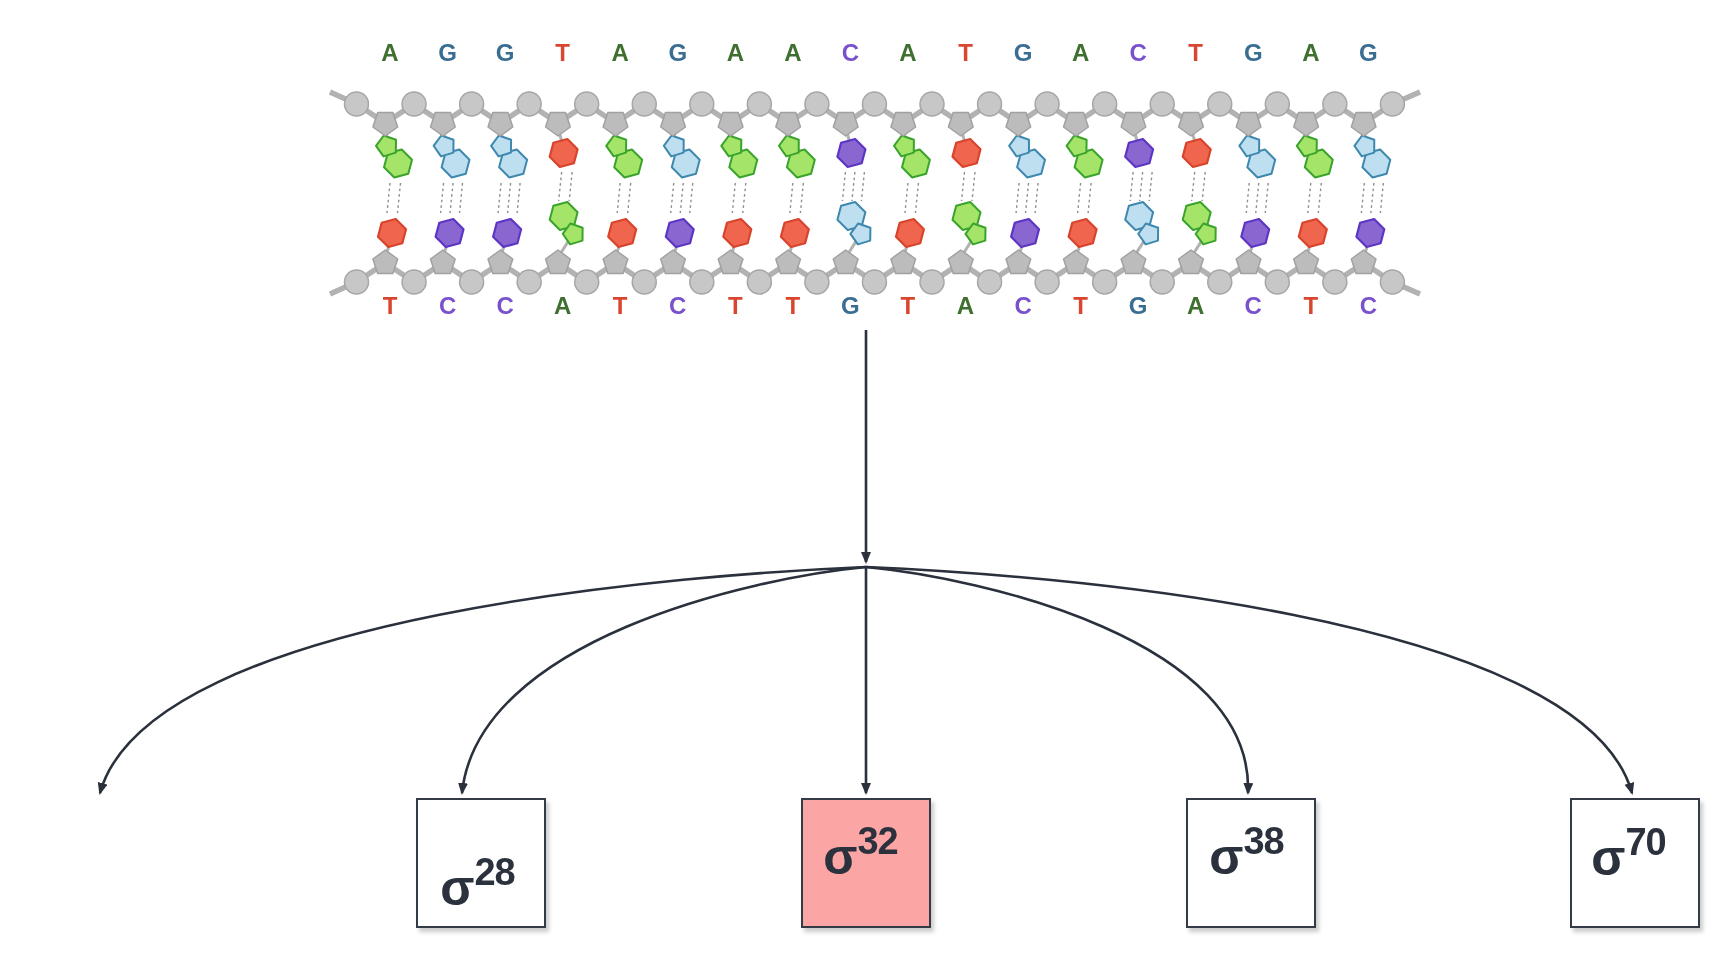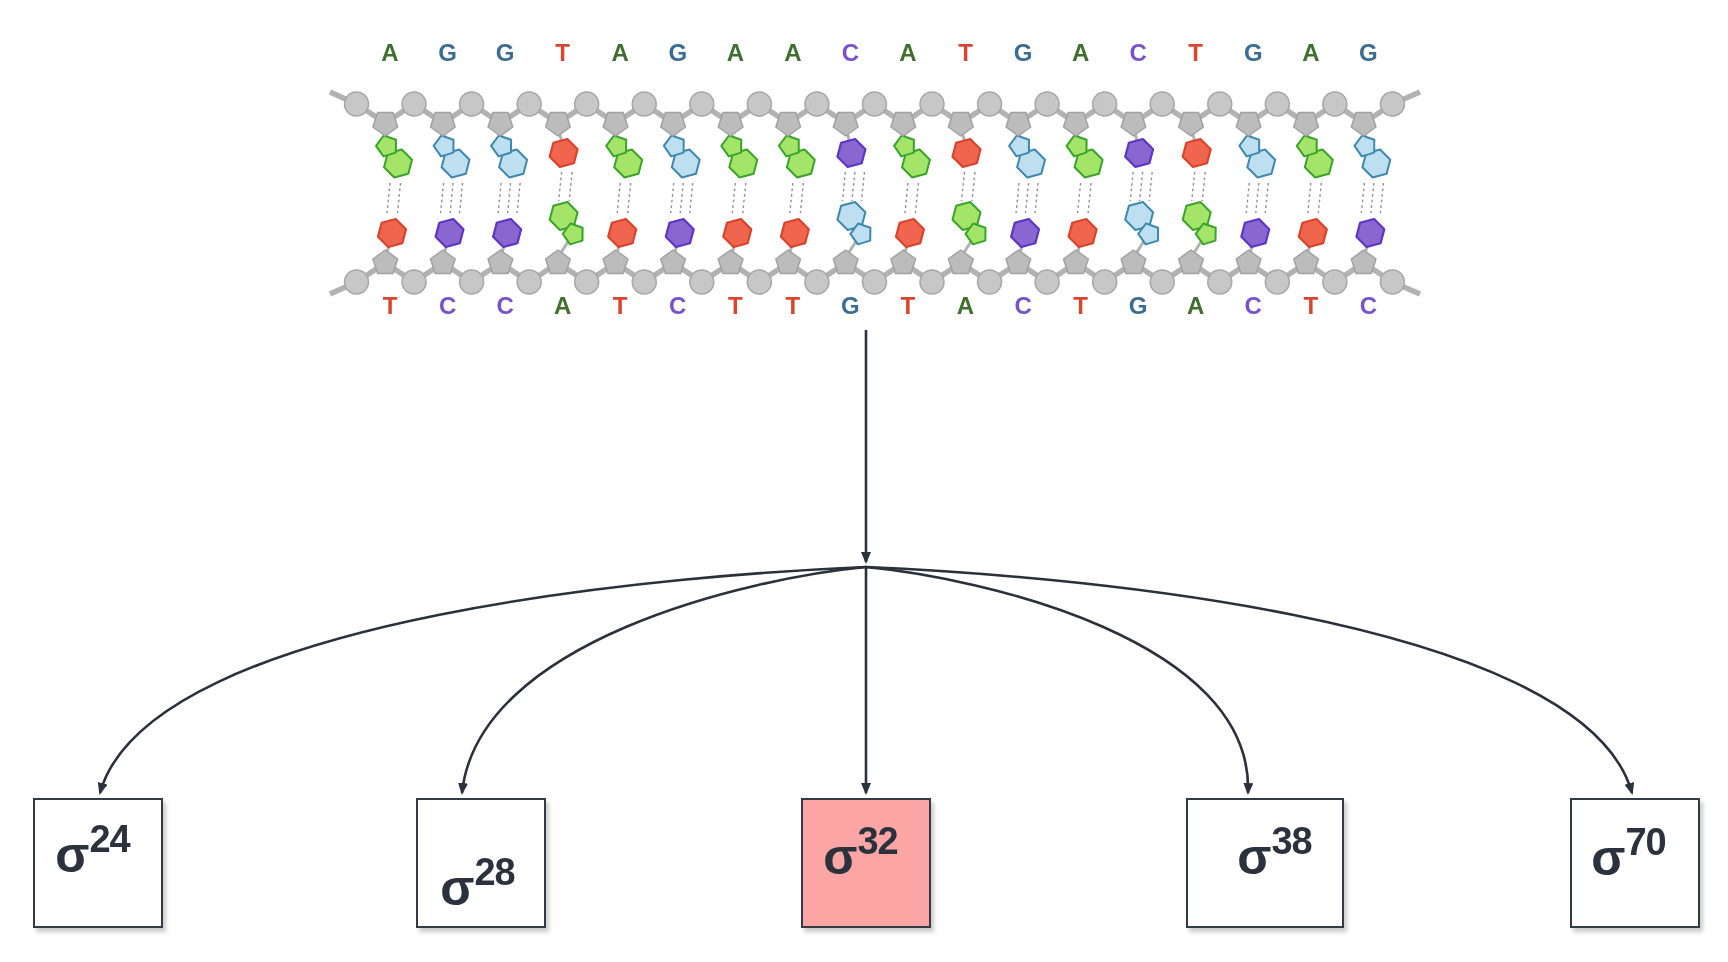--- a/index.html
+++ b/index.html
@@ -8,21 +8,21 @@
     font-family:"Liberation Sans", sans-serif;
   }
   .canvas{position:absolute;inset:0;}
   #diagram{position:absolute;left:0;top:0;}
   .sigma-box{
     position:absolute;top:798px;width:126px;height:126px;
     border:2px solid #333b46;background:#ffffff;
     box-shadow:3px 4px 4px rgba(110,110,110,0.35);
     display:flex;align-items:center;justify-content:center;
   }
-  .b1{left:33px;} .b2{left:416px;align-items:center;} .b3{left:801px;} .b4{left:1186px;padding-left:28px;} .b5{left:1570px;}
+  .b1{left:33px;} .b2{left:416px;align-items:center;} .b3{left:801px;} .b4{left:1186px;} .b5{left:1570px;}
   .sigma-label{line-height:1;white-space:nowrap;}
   .b1 .sigma-label{transform:translate(-6px,-8px);}
   .b2 .sigma-label{transform:translate(-4px,25px);}
   .b3 .sigma-label{transform:translate(-6px,-6px);}
   .b4 .sigma-label{transform:translate(-5px,-6px);}
   .b5 .sigma-label{transform:translate(-7px,-5px);}
   .sym{font-size:50px;font-weight:700;letter-spacing:-1px;}
   .sup{font-size:38px;font-weight:700;position:relative;top:-14px;left:1px;letter-spacing:-1px;}
 </style>
 </head>
@@ -299,23 +299,20 @@
     <g id="connector-group">
         <path d="M 866 330 L 866 562" fill="none" stroke="#2a313c" stroke-width="2.6" marker-end="url(#arrowhead)"></path>
         <path d="M 866 567 L 866 793" fill="none" stroke="#2a313c" stroke-width="2.6" marker-end="url(#arrowhead)"></path>
         <path d="M 866 567 C 700 574 150 612 100 793" fill="none" stroke="#2a313c" stroke-width="2.6" marker-end="url(#arrowhead)"></path>
         <path d="M 866 567 C 750 578 478 640 462 793" fill="none" stroke="#2a313c" stroke-width="2.6" marker-end="url(#arrowhead)"></path>
         <path d="M 866 567 C 982 578 1254 640 1248 793" fill="none" stroke="#2a313c" stroke-width="2.6" marker-end="url(#arrowhead)"></path>
         <path d="M 866 567 C 1032 574 1582 612 1632 793" fill="none" stroke="#2a313c" stroke-width="2.6" marker-end="url(#arrowhead)"></path>
       </g>
   </svg>
 
-  <div class="sigma-box b1" style="border-color: rgb(51, 59, 70); background: rgb(255, 255, 255); color: rgb(43, 50, 61);">
-    <div class="sigma-label"><span class="sym">σ</span><sup class="sup">24</sup></div>
-  </div>
   <div class="sigma-box b2" style="border-color: rgb(51, 59, 70); background: rgb(255, 255, 255); color: rgb(43, 50, 61);">
     <div class="sigma-label"><span class="sym">σ</span><sup class="sup">28</sup></div>
   </div>
   <div class="sigma-box b3" style="border-color: rgb(51, 59, 70); background: #fca5a5; color: rgb(43, 50, 61);">
     <div class="sigma-label"><span class="sym">σ</span><sup class="sup">32</sup></div>
   </div>
   <div class="sigma-box b4" style="border-color: rgb(51, 59, 70); background: rgb(255, 255, 255); color: rgb(43, 50, 61);">
     <div class="sigma-label"><span class="sym">σ</span><sup class="sup">38</sup></div>
   </div>
   <div class="sigma-box b5" style="border-color: rgb(51, 59, 70); background: rgb(255, 255, 255); color: rgb(43, 50, 61);">

